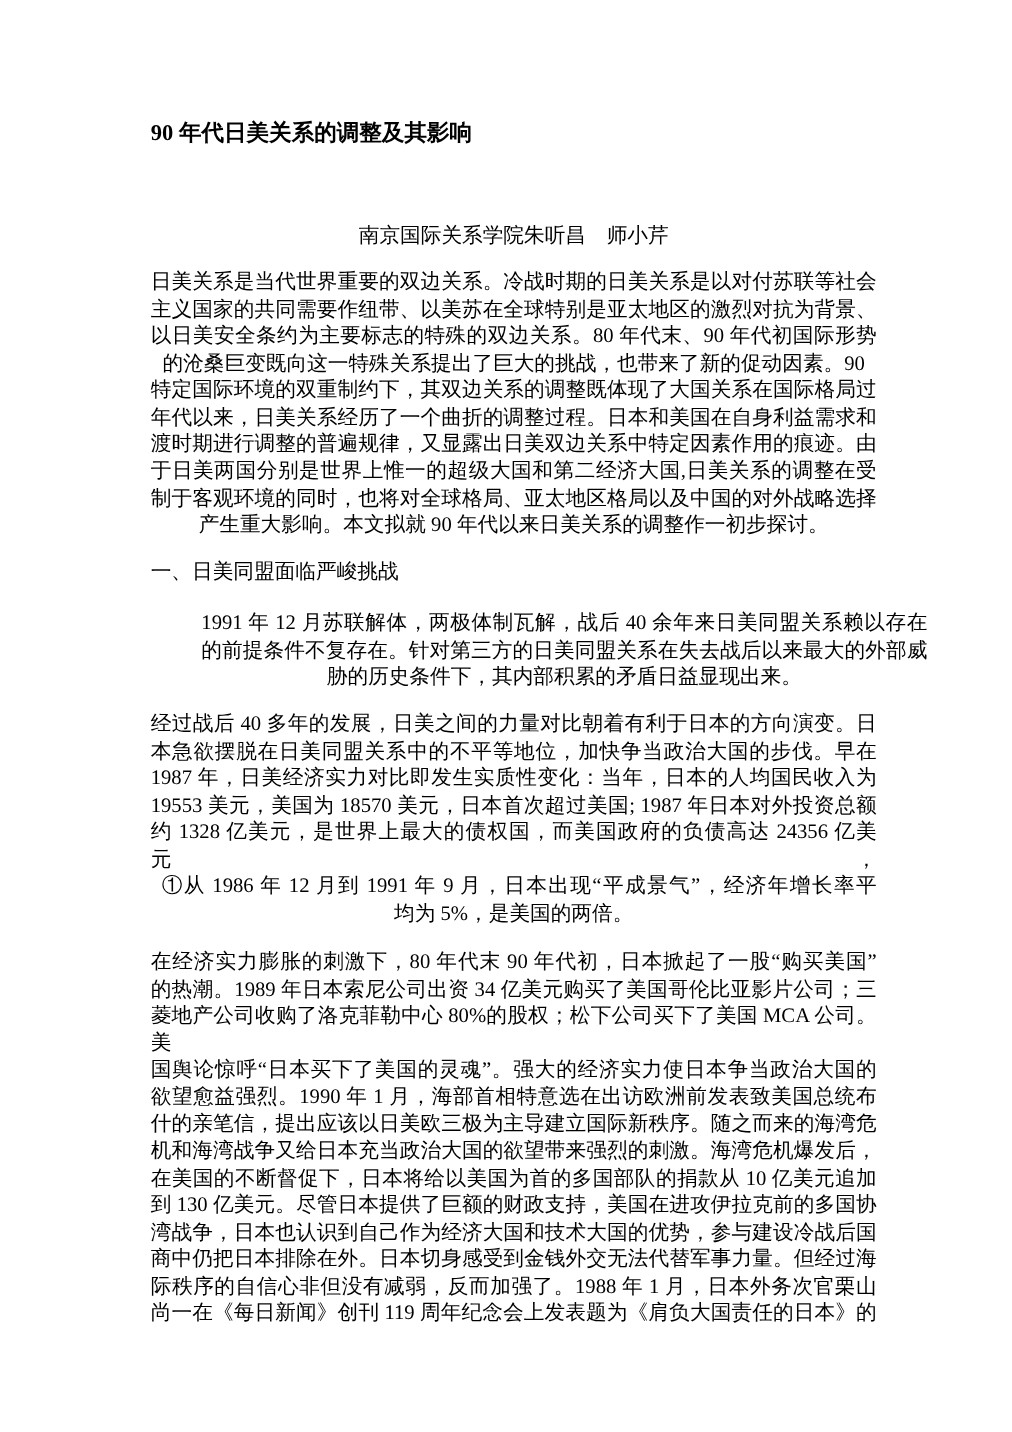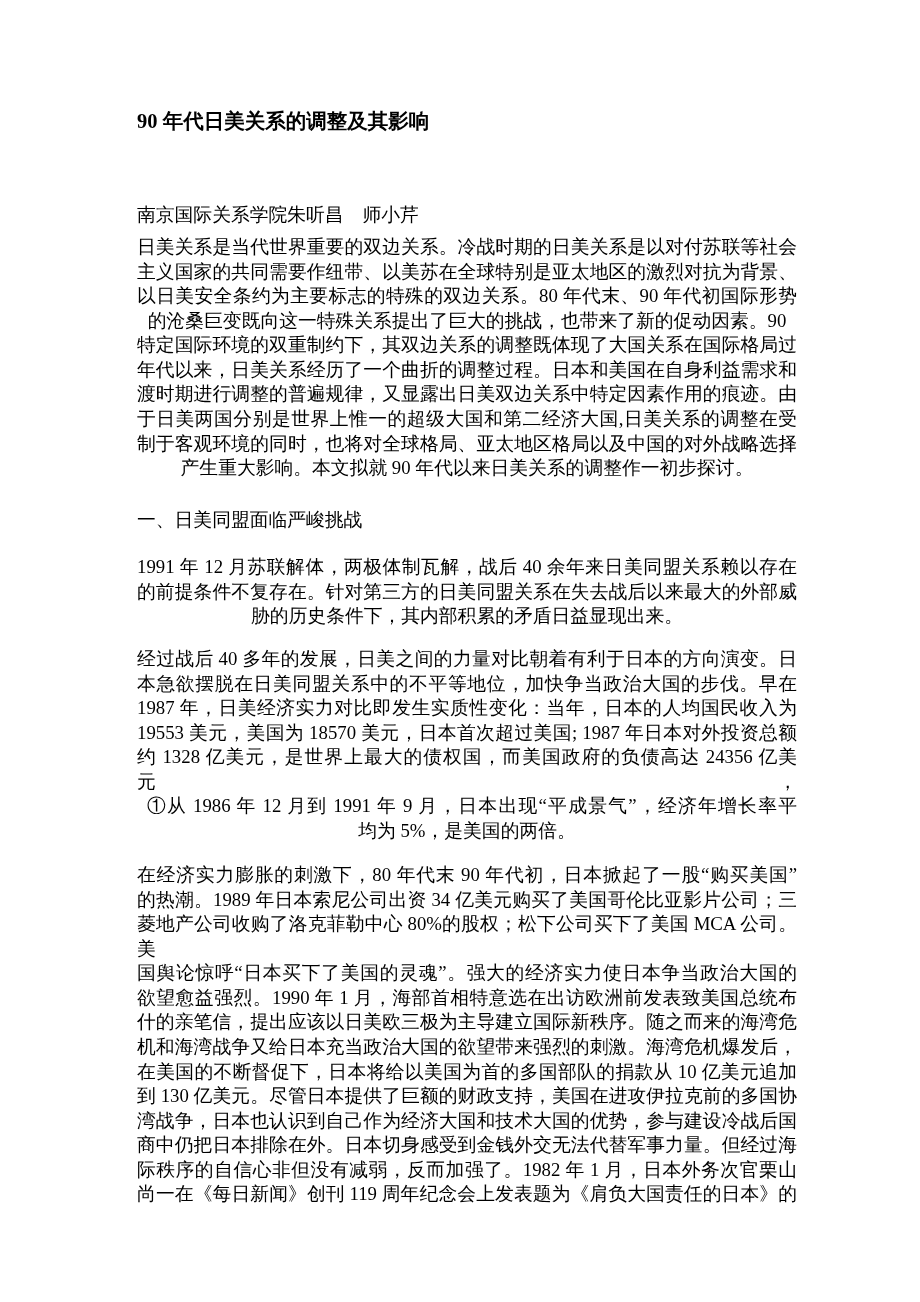--- a/index.html
+++ b/index.html
@@ -24,24 +24,24 @@
     font-size: 18.8px;
     line-height: 24.56px;
     letter-spacing: 0;
   }
   .doc-title {
     top: 109px;
     font-weight: bold;
     font-size: 20.5px;
     line-height: 24.56px;
   }
-  .byline   { top: 203px; }
-  .para-1   { top: 235px; }
+  .byline   { top: 203px; text-align: center; }
+  .para-1   { top: 245px; }
   .heading  { top: 508px; }
-  .para-2   { top: 555px; }
+  .para-2   { top: 555px; margin-left: 46px; }
   .para-3   { top: 647px; }
   .para-4   { top: 863px; }
   .line {
     white-space: pre-wrap;
     text-align: center;
   }
   .line.j {
     text-align: justify;
     text-align-last: justify;
     text-justify: inter-character;
@@ -92,16 +92,16 @@
       <div class="line j">的热潮。1989 年日本索尼公司出资 34 亿美元购买了美国哥伦比亚影片公司；三</div>
       <div class="line j">菱地产公司收购了洛克菲勒中心 80%的股权；松下公司买下了美国 MCA 公司。美</div>
       <div class="line j">国舆论惊呼“日本买下了美国的灵魂”。强大的经济实力使日本争当政治大国的</div>
       <div class="line j">欲望愈益强烈。1990 年 1 月，海部首相特意选在出访欧洲前发表致美国总统布</div>
       <div class="line j">什的亲笔信，提出应该以日美欧三极为主导建立国际新秩序。随之而来的海湾危</div>
       <div class="line j">机和海湾战争又给日本充当政治大国的欲望带来强烈的刺激。海湾危机爆发后，</div>
       <div class="line j">在美国的不断督促下，日本将给以美国为首的多国部队的捐款从 10 亿美元追加</div>
       <div class="line j">到 130 亿美元。尽管日本提供了巨额的财政支持，美国在进攻伊拉克前的多国协</div>
       <div class="line j">湾战争，日本也认识到自己作为经济大国和技术大国的优势，参与建设冷战后国</div>
       <div class="line j">商中仍把日本排除在外。日本切身感受到金钱外交无法代替军事力量。但经过海</div>
-      <div class="line j">际秩序的自信心非但没有减弱，反而加强了。1982 年 1 月，日本外务次官栗山</div>
+      <div class="line j">际秩序的自信心非但没有减弱，反而加强了。1988 年 1 月，日本外务次官栗山</div>
       <div class="line j">尚一在《每日新闻》创刊 119 周年纪念会上发表题为《肩负大国责任的日本》的</div>
     </div>
 </div>
 
 </body></html>

